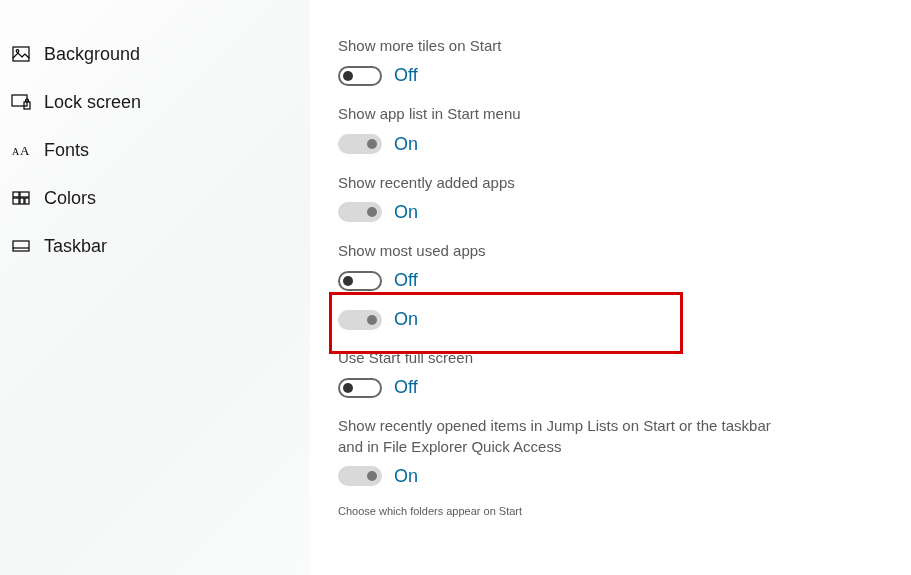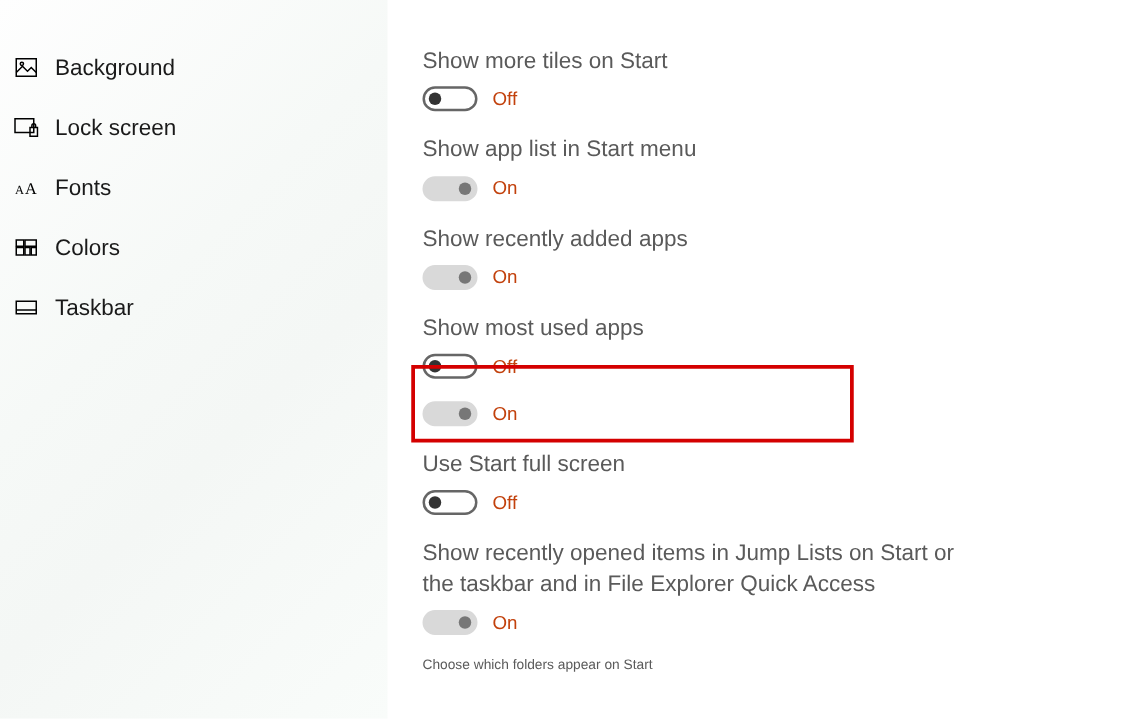--- a/index.html
+++ b/index.html
@@ -40,21 +40,21 @@
     }
     .content {
       flex: 1;
       padding: 36px 40px 0 28px;
       position: relative;
     }
     .setting {
       margin-bottom: 18px;
     }
     .setting-label {
-      font-size: 18px;
+      font-size: 15px;
       color: #5a5a5a;
       margin-bottom: 9px;
       line-height: 1.35;
     }
     .toggle-row {
       display: flex;
       align-items: center;
     }
     .toggle {
       width: 44px;
@@ -88,22 +88,22 @@
       position: absolute;
       right: 3px;
       top: 50%;
       transform: translateY(-50%);
       width: 10px;
       height: 10px;
       border-radius: 50%;
       background: #777;
     }
     .toggle-state {
-      font-size: 15px;
-      color: #c2410c;
+      font-size: 18px;
+      color: #0369a1;
     }
     .highlight-box {
       position: absolute;
       border: 3px solid #d40000;
       pointer-events: none;
     }
     .link-like {
       color: #5a5a5a;
       font-size: 11px;
       cursor: pointer;

